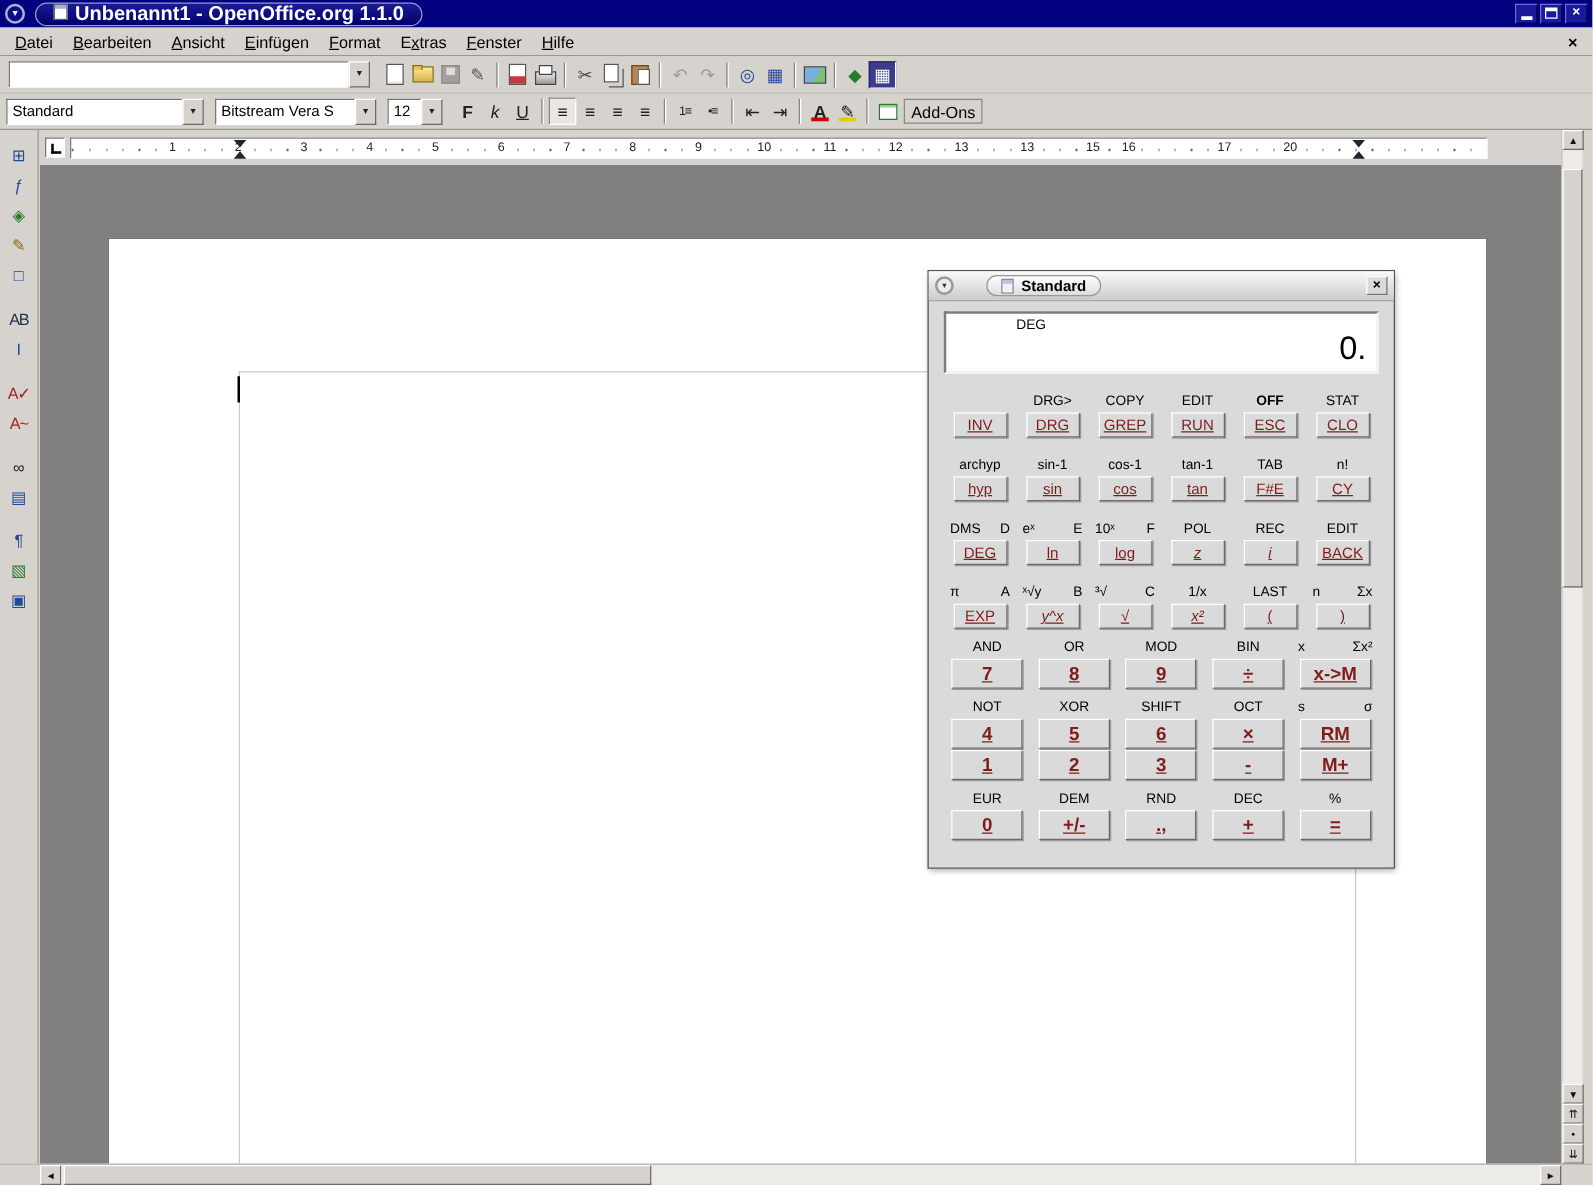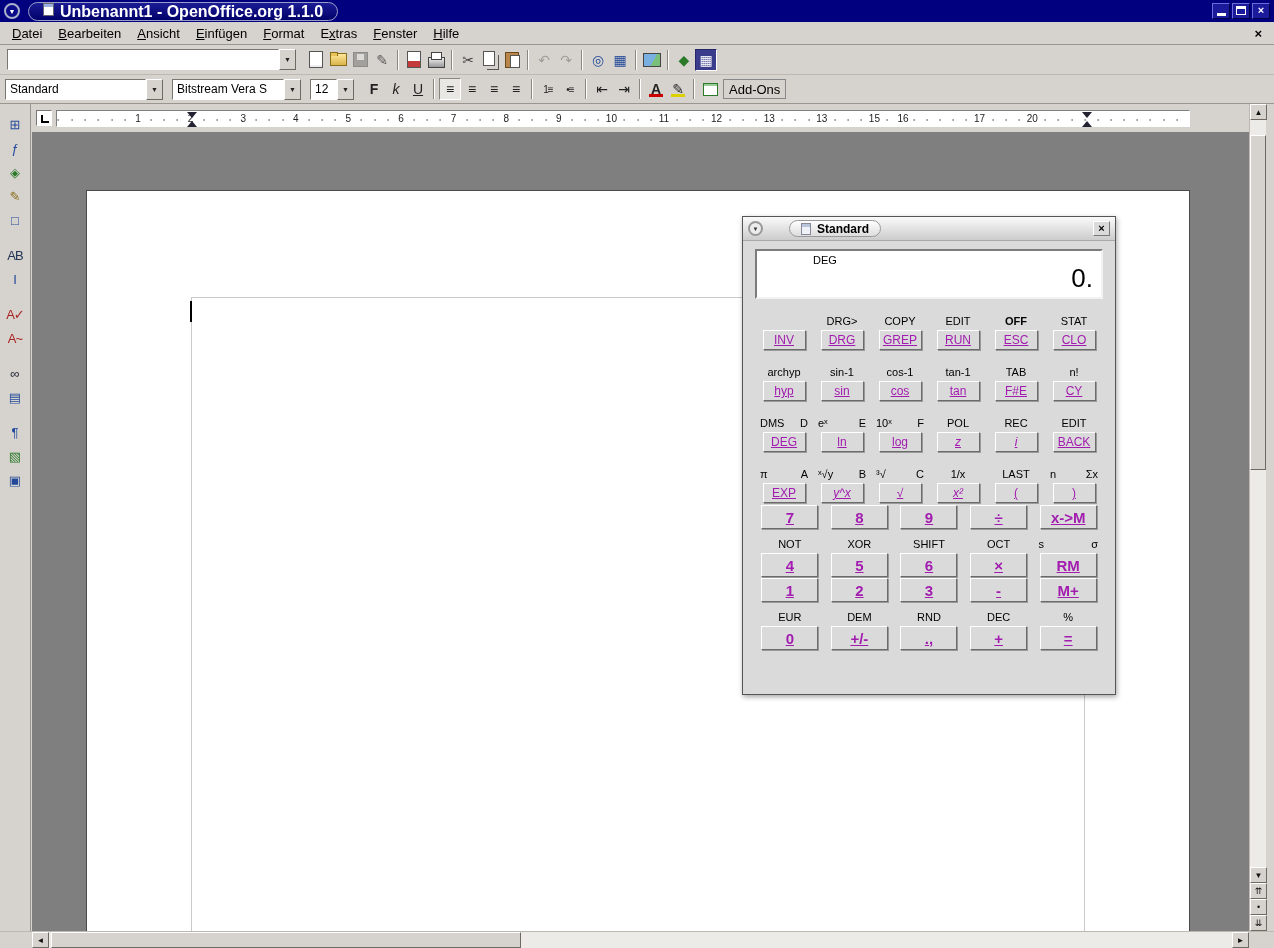--- a/index.html
+++ b/index.html
@@ -138,21 +138,21 @@
   .crow.c6{grid-template-columns:repeat(6,1fr);}
   .crow.c5{grid-template-columns:repeat(5,1fr);}
   .crow.labels{margin-top:15px;}
   .crow.labels.c5{margin-top:8px;}
   .lcell{font-size:11px;text-align:center;height:15px;line-height:15px;white-space:nowrap;color:#000;}
   .lcell.split{display:flex;justify-content:space-between;padding:0 5px;}
   .lcell.b{font-weight:bold;}
   .crow.keysrow{justify-items:center;margin-top:1px;}
   .crow.keysrow.c6{margin-bottom:2px;}
   .ckey{background:#dadada;border:1px solid;border-color:#fff #6b6b6b #6b6b6b #fff;box-shadow:1px 1px 0 #999;
-    display:flex;align-items:center;justify-content:center;font-family:inherit;color:#a21caf;padding:0;}
+    display:flex;align-items:center;justify-content:center;font-family:inherit;color:#7f1d1d;padding:0;}
   .ckey.c6{width:43px;height:20px;font-size:12px;}
   .ckey.c5{width:57px;height:24px;font-size:15px;font-weight:bold;}
   .ktext{text-decoration:underline;}
   .ktext.it{font-style:italic;}
 </style>
 </head>
 <body>
 
 <div class="titlebar">
   <span class="wm-round">
@@ -497,20 +497,30 @@
           <button class="ckey c6">
             <span class="ktext it">x²</span>
           </button>
           <button class="ckey c6">
             <span class="ktext">(</span>
           </button>
           <button class="ckey c6">
             <span class="ktext">)</span>
           </button>
         </div>
+        <div class="crow labels c5">
+          <span class="lcell">AND</span>
+          <span class="lcell">OR</span>
+          <span class="lcell">MOD</span>
+          <span class="lcell">BIN</span>
+          <span class="lcell split">
+            <span>x</span>
+            <span>Σx²</span>
+          </span>
+        </div>
         <div class="crow keysrow c5">
           <button class="ckey c5">
             <span class="ktext">7</span>
           </button>
           <button class="ckey c5">
             <span class="ktext">8</span>
           </button>
           <button class="ckey c5">
             <span class="ktext">9</span>
           </button>

